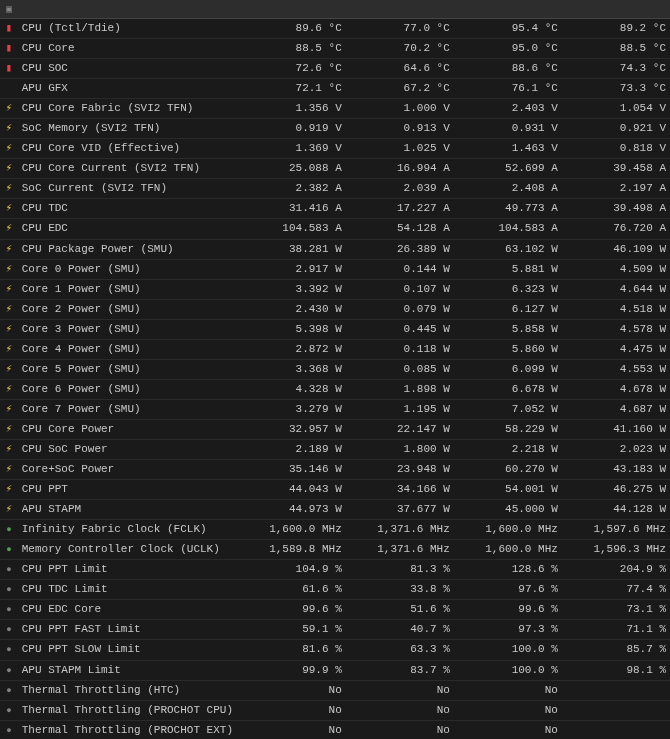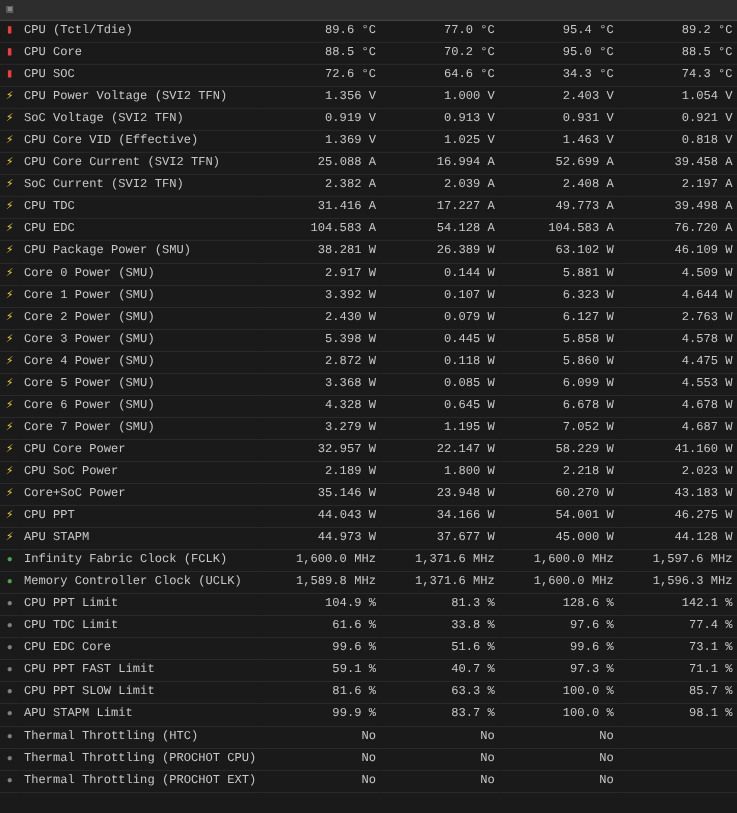--- a/index.html
+++ b/index.html
@@ -89,34 +89,42 @@
     <td class="col-val">88.5 °C</td>
     <td class="col-val">70.2 °C</td>
     <td class="col-val">95.0 °C</td>
     <td class="col-val">88.5 °C</td>
   </tr>
       <tr>
     <td class="icon-cell"><span class="icon-therm">▮</span></td>
     <td class="col-name">CPU SOC</td>
     <td class="col-val">72.6 °C</td>
     <td class="col-val">64.6 °C</td>
-    <td class="col-val">34.3 °C</td>
+    <td class="col-val">88.6 °C</td>
     <td class="col-val">74.3 °C</td>
   </tr>
       <tr>
-    <td class="icon-cell"><span class="icon-bolt">⚡</span></td>
-    <td class="col-name">CPU Power Voltage (SVI2 TFN)</td>
+    <td class="icon-cell"><span>&nbsp;</span></td>
+    <td class="col-name">APU GFX</td>
+    <td class="col-val">72.1 °C</td>
+    <td class="col-val">67.2 °C</td>
+    <td class="col-val">76.1 °C</td>
+    <td class="col-val">73.3 °C</td>
+  </tr>
+      <tr>
+    <td class="icon-cell"><span class="icon-bolt">⚡</span></td>
+    <td class="col-name">CPU Core Fabric (SVI2 TFN)</td>
     <td class="col-val">1.356 V</td>
     <td class="col-val">1.000 V</td>
     <td class="col-val">2.403 V</td>
     <td class="col-val">1.054 V</td>
   </tr>
       <tr>
     <td class="icon-cell"><span class="icon-bolt">⚡</span></td>
-    <td class="col-name">SoC Voltage (SVI2 TFN)</td>
+    <td class="col-name">SoC Memory (SVI2 TFN)</td>
     <td class="col-val">0.919 V</td>
     <td class="col-val">0.913 V</td>
     <td class="col-val">0.931 V</td>
     <td class="col-val">0.921 V</td>
   </tr>
       <tr>
     <td class="icon-cell"><span class="icon-bolt">⚡</span></td>
     <td class="col-name">CPU Core VID (Effective)</td>
     <td class="col-val">1.369 V</td>
     <td class="col-val">1.025 V</td>
@@ -178,21 +186,21 @@
     <td class="col-val">0.107 W</td>
     <td class="col-val">6.323 W</td>
     <td class="col-val">4.644 W</td>
   </tr>
       <tr>
     <td class="icon-cell"><span class="icon-bolt">⚡</span></td>
     <td class="col-name">Core 2 Power (SMU)</td>
     <td class="col-val">2.430 W</td>
     <td class="col-val">0.079 W</td>
     <td class="col-val">6.127 W</td>
-    <td class="col-val">2.763 W</td>
+    <td class="col-val">4.518 W</td>
   </tr>
       <tr>
     <td class="icon-cell"><span class="icon-bolt">⚡</span></td>
     <td class="col-name">Core 3 Power (SMU)</td>
     <td class="col-val">5.398 W</td>
     <td class="col-val">0.445 W</td>
     <td class="col-val">5.858 W</td>
     <td class="col-val">4.578 W</td>
   </tr>
       <tr>
@@ -208,21 +216,21 @@
     <td class="col-name">Core 5 Power (SMU)</td>
     <td class="col-val">3.368 W</td>
     <td class="col-val">0.085 W</td>
     <td class="col-val">6.099 W</td>
     <td class="col-val">4.553 W</td>
   </tr>
       <tr>
     <td class="icon-cell"><span class="icon-bolt">⚡</span></td>
     <td class="col-name">Core 6 Power (SMU)</td>
     <td class="col-val">4.328 W</td>
-    <td class="col-val">0.645 W</td>
+    <td class="col-val">1.898 W</td>
     <td class="col-val">6.678 W</td>
     <td class="col-val">4.678 W</td>
   </tr>
       <tr>
     <td class="icon-cell"><span class="icon-bolt">⚡</span></td>
     <td class="col-name">Core 7 Power (SMU)</td>
     <td class="col-val">3.279 W</td>
     <td class="col-val">1.195 W</td>
     <td class="col-val">7.052 W</td>
     <td class="col-val">4.687 W</td>
@@ -282,21 +290,21 @@
     <td class="col-val">1,371.6 MHz</td>
     <td class="col-val">1,600.0 MHz</td>
     <td class="col-val">1,596.3 MHz</td>
   </tr>
       <tr>
     <td class="icon-cell"><span class="icon-circle-gray">●</span></td>
     <td class="col-name">CPU PPT Limit</td>
     <td class="col-val">104.9 %</td>
     <td class="col-val">81.3 %</td>
     <td class="col-val">128.6 %</td>
-    <td class="col-val">142.1 %</td>
+    <td class="col-val">204.9 %</td>
   </tr>
       <tr>
     <td class="icon-cell"><span class="icon-circle-gray">●</span></td>
     <td class="col-name">CPU TDC Limit</td>
     <td class="col-val">61.6 %</td>
     <td class="col-val">33.8 %</td>
     <td class="col-val">97.6 %</td>
     <td class="col-val">77.4 %</td>
   </tr>
       <tr>

